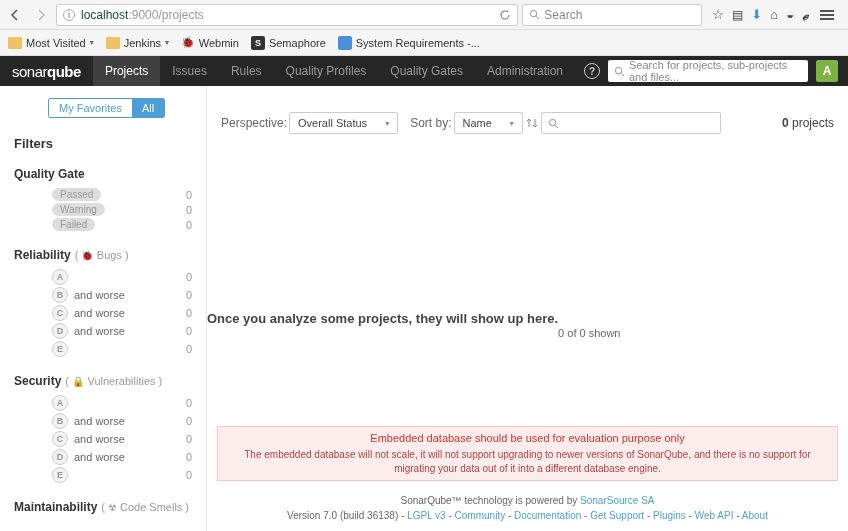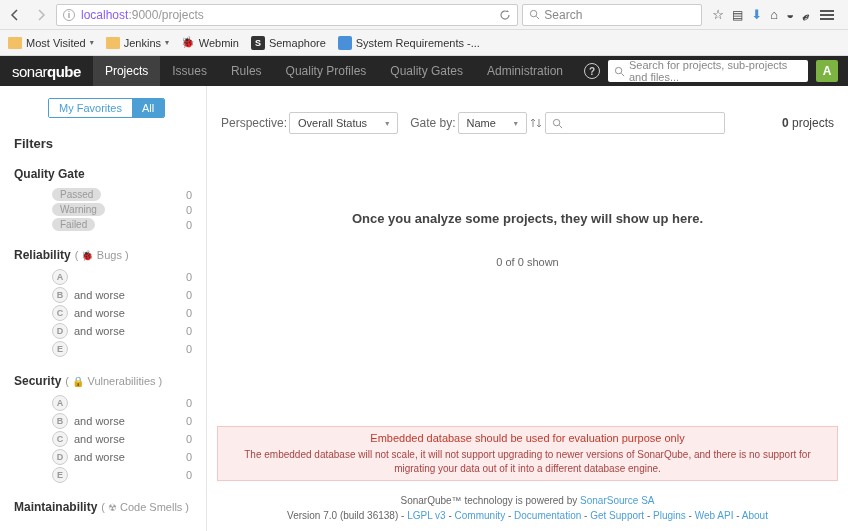--- a/index.html
+++ b/index.html
@@ -4,21 +4,21 @@
 <style>
 * { box-sizing: border-box; margin: 0; padding: 0; font-family: -apple-system, BlinkMacSystemFont, "Segoe UI", Helvetica, Arial, sans-serif; }
 body { width: 848px; height: 531px; overflow: hidden; background: #fff; font-size: 12px; color: #444; }
 
 
 .chrome-bar { height: 30px; background: #f5f5f5; border-bottom: 1px solid #ddd; display: flex; align-items: center; padding: 0 4px; gap: 4px; }
 .chrome-btn { width: 22px; height: 22px; display: flex; align-items: center; justify-content: center; color: #555; cursor: pointer; border-radius: 2px; }
 .chrome-btn.disabled { color: #bbb; }
 .url-bar { flex: 1; height: 22px; background: #fff; border: 1px solid #ccc; border-radius: 2px; display: flex; align-items: center; padding: 0 6px; gap: 6px; font-size: 12px; color: #666; }
 .url-bar .dim { color: #999; }
-.url-bar .highlight { color: #8b5cf6; }
+.url-bar .highlight { color: #14532d; }
 .reload { margin-left: auto; color: #888; }
 .browser-search { width: 180px; height: 22px; background: #fff; border: 1px solid #ccc; border-radius: 2px; display: flex; align-items: center; padding: 0 6px; gap: 4px; color: #888; font-size: 12px; }
 .chrome-icons { display: flex; align-items: center; gap: 8px; padding: 0 6px; }
 .chrome-icons span { cursor: pointer; font-size: 13px; }
 .hamburger { display: flex; flex-direction: column; gap: 2px; cursor: pointer; padding: 0 4px; }
 .hamburger div { width: 14px; height: 2px; background: #555; }
 
 .bookmarks { height: 26px; background: #f5f5f5; border-bottom: 1px solid #ddd; display: flex; align-items: center; padding: 0 8px; gap: 12px; font-size: 11px; color: #333; }
 .bookmark { display: flex; align-items: center; gap: 4px; cursor: pointer; }
 .bk-icon { width: 14px; height: 12px; display: inline-block; }
@@ -65,21 +65,21 @@
 
 .main-top { padding: 26px 14px; display: flex; align-items: center; gap: 2px; font-size: 12px; color: #666; border-bottom: 1px solid transparent; }
 .dropdown { height: 22px; border: 1px solid #ccc; border-radius: 2px; background: #fff; display: inline-flex; align-items: center; padding: 0 8px; gap: 18px; font-size: 11px; color: #444; cursor: pointer; }
 .dd-caret { font-size: 8px; color: #888; }
 .sort-icon { font-size: 14px; color: #888; cursor: pointer; }
 .proj-search { flex: 0 0 180px; height: 22px; border: 1px solid #ccc; border-radius: 2px; display: flex; align-items: center; padding: 0 6px; gap: 4px; font-size: 11px; color: #888; }
 .proj-search input { border:none; outline:none; width:100%; font-size:11px; }
 .proj-count { margin-left: auto; font-size: 12px; color: #444; }
 .proj-count b { font-weight: 700; }
 
-.main-body { flex: 1; display: flex; flex-direction: column; align-items: center; padding-top: 50px; color: #444; overflow-y: auto; }
+.main-body { flex: 1; display: flex; flex-direction: row; align-items: center; padding-top: 50px; color: #444; overflow-y: auto; }
 .empty-msg { font-weight: 600; font-size: 13px; }
 .shown-text { margin-top: 30px; font-size: 11px; color: #666; }
 
 .warning-box { margin: 0 10px 8px; background: #fcecec; border: 1px solid #f4c7c7; padding: 4px 20px; text-align: center; font-size: 10px; color: #a94442; line-height: 1.4; }
 .warning-box .wtitle { color: #c0392b; font-size: 11px; margin-bottom: 2px; display:block; }
 
 .footer { text-align: center; font-size: 10px; color: #666; padding: 4px 0 8px; line-height: 1.5; }
 .footer a { color: #4b9fd5; text-decoration: none; cursor: pointer; }
 
 svg { display: block; }
@@ -304,21 +304,21 @@
     </div>
   </div>
 
   <div class="main">
     <div class="main-top">
       <span>Perspective:</span>
       <div class="dropdown">
         <span>Overall Status</span>
           <span class="dd-caret">▾</span>
       </div>
-      <span style="margin-left:10px;">Gate by:</span>
+      <span style="margin-left:10px;">Sort by:</span>
       <div class="dropdown">
         <span>Name</span>
           <span class="dd-caret">▾</span>
       </div>
       <span class="sort-icon">
         <svg width="14" height="14" viewBox="0 0 14 14">
             <path d="M4 11 V3 M4 3 L2 5 M4 3 L6 5 M10 3 V11 M10 11 L8 9 M10 11 L12 9" stroke="#888" stroke-width="1" fill="none"></path>
           </svg>
       </span>
       <div class="proj-search">

